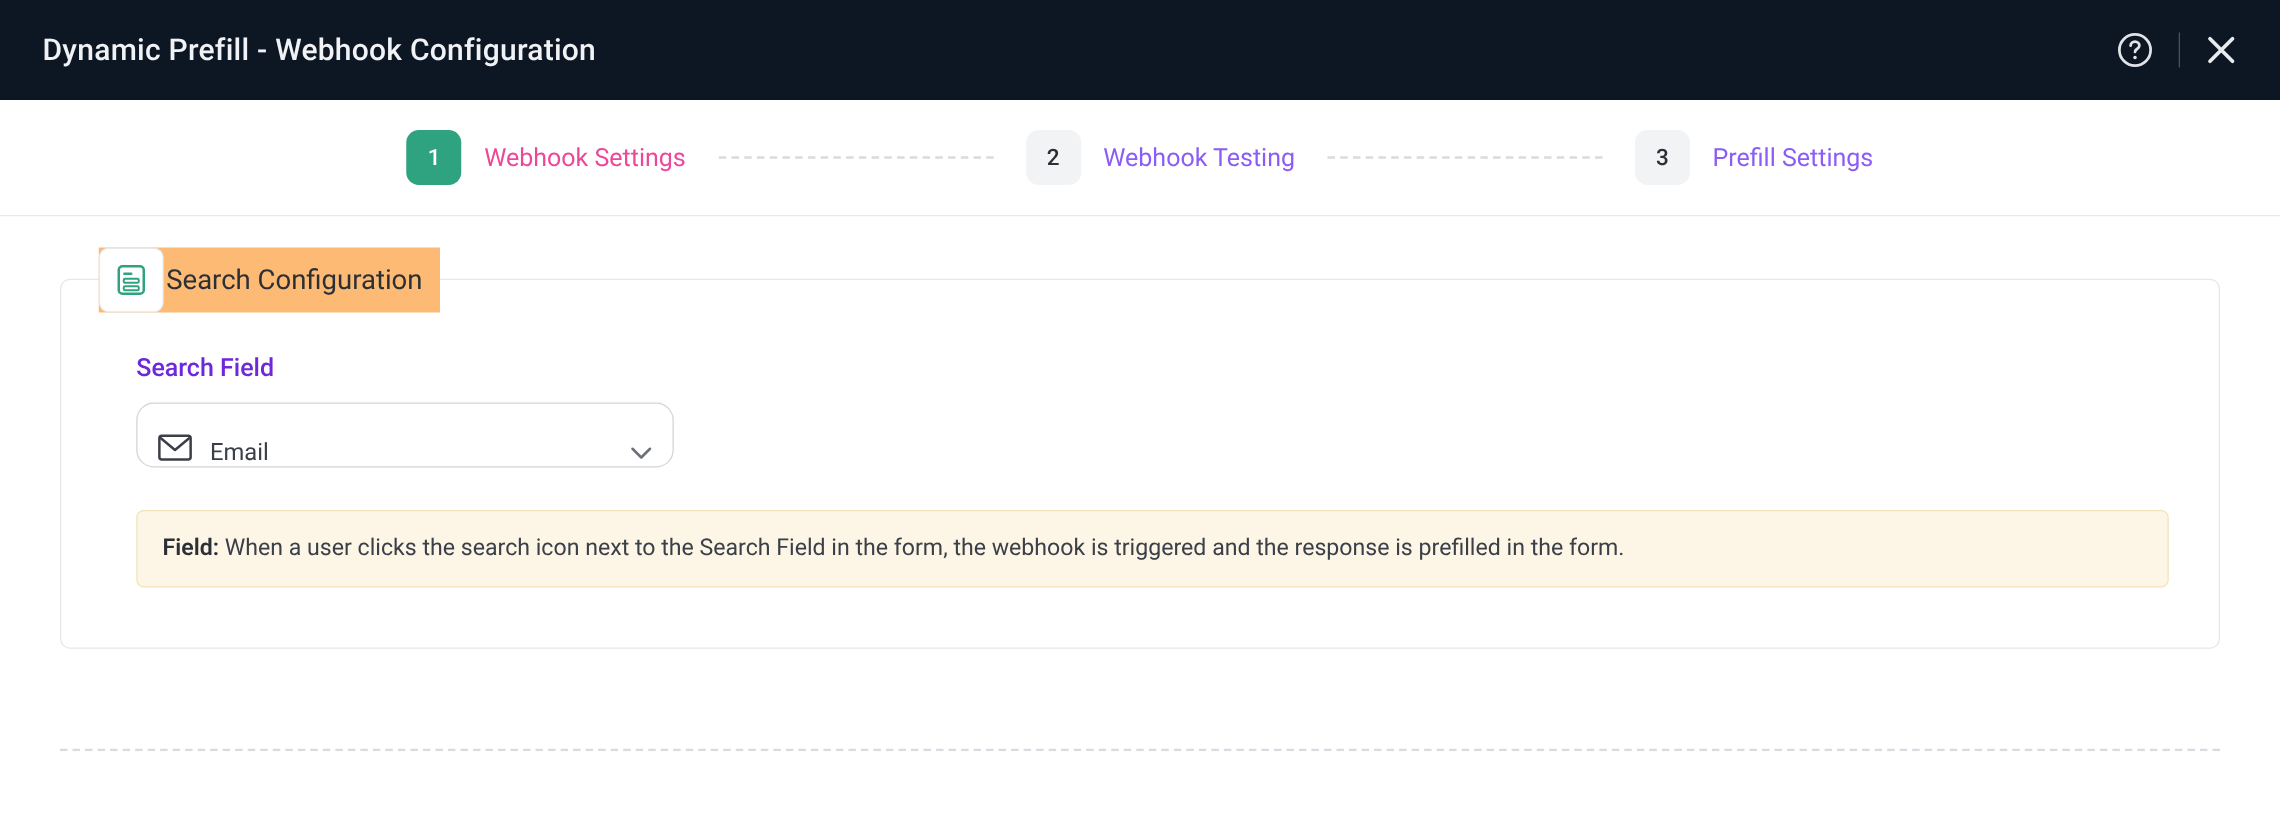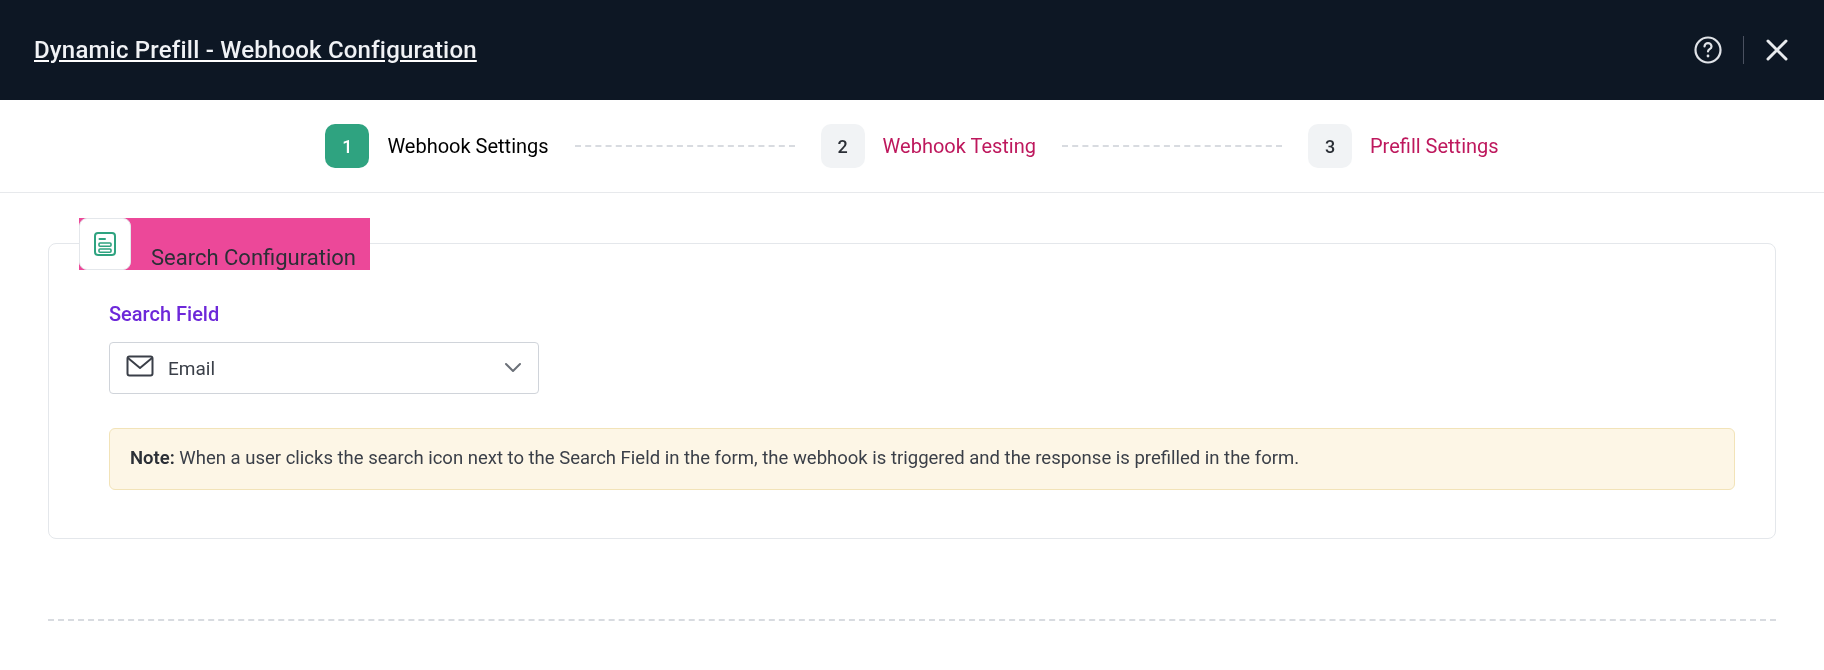--- a/index.html
+++ b/index.html
@@ -5,22 +5,21 @@
   * { box-sizing: border-box; margin: 0; padding: 0; }
   html, body { width: 100%; font-family: -apple-system, BlinkMacSystemFont, "Segoe UI", Roboto, Helvetica, Arial, sans-serif; background: #fff; }
 
   .header {
     background: #0d1724;
     color: #fff;
     display: flex;
     align-items: center;
     justify-content: space-between;
     padding: 0 34px;
-    height: 100px;
-    text-decoration: underline;
+    height: 80px;
   }
   .header-title {
     font-size: 24px;
     font-weight: 500;
     color: #f0f2f5;
     letter-spacing: 0.2px;
   }
   .header-actions {
     display: flex;
     align-items: center;
@@ -63,24 +62,24 @@
     font-weight: 500;
     background: #f1f3f5;
     color: #2b2f36;
   }
   .step.active .step-num {
     background: #2fa380;
     color: #fff;
   }
   .step-label {
     font-size: 20px;
-    color: #000000;
+    color: #ec4899;
     font-weight: 400;
   }
-  .step.inactive .step-label { color: #be185d; }
+  .step.inactive .step-label { color: #8b5cf6; }
   .step-connector {
     flex: 0 0 auto;
     width: 220px;
     border-top: 2px dashed #d8dbe0;
     margin: 0 26px;
   }
 
   .page-body {
     padding: 24px 48px 40px 48px;
   }
@@ -90,23 +89,23 @@
     border: 1px solid #e4e7eb;
     border-radius: 8px;
     padding: 58px 40px 48px 60px;
     margin-top: 26px;
   }
   .panel-header {
     position: absolute;
     top: -26px;
     left: 30px;
     display: flex;
-    align-items: flex-end;
-    gap: 20px;
-    background: #ec4899;
+    align-items: center;
+    gap: 2px;
+    background: #fdba74;
     padding: 0 14px 0 0;
   }
   .panel-icon-box {
     width: 52px;
     height: 52px;
     border: 1px solid #e4e7eb;
     border-radius: 8px;
     background: #fff;
     display: flex;
     align-items: center;
@@ -123,23 +122,23 @@
     font-size: 20px;
     color: #6d28d9;
     font-weight: 500;
     margin-bottom: 16px;
     display: block;
   }
   .select-box {
     width: 430px;
     height: 52px;
     border: 1px solid #d0d4da;
-    border-radius: 4px;
-    display: flex;
-    align-items: center;
+    border-radius: 14px;
+    display: flex;
+    align-items: flex-end;
     padding: 0 16px;
     gap: 14px;
     cursor: pointer;
     background: #fff;
   }
   .select-value {
     flex: 1;
     font-size: 19px;
     color: #3a3f48;
   }
@@ -225,18 +224,18 @@
         <span class="select-value">Email</span>
         <span>
           <svg width="18" height="12" viewBox="0 0 18 12" fill="none">
             <path d="M2 2 L9 9 L16 2" stroke="#6b7078" stroke-width="2" fill="none" stroke-linecap="round" stroke-linejoin="round"></path>
           </svg>
         </span>
       </div>
     </div>
 
     <div class="note-box">
-      <span class="note-label">Note:</span><span> When a user clicks the search icon next to the Search Field in the form, the webhook is triggered and the response is prefilled in the form.</span>
+      <span class="note-label">Field:</span><span> When a user clicks the search icon next to the Search Field in the form, the webhook is triggered and the response is prefilled in the form.</span>
     </div>
   </div>
 </div>
 
 <div class="bottom-dash"></div>
 
 </body></html>

